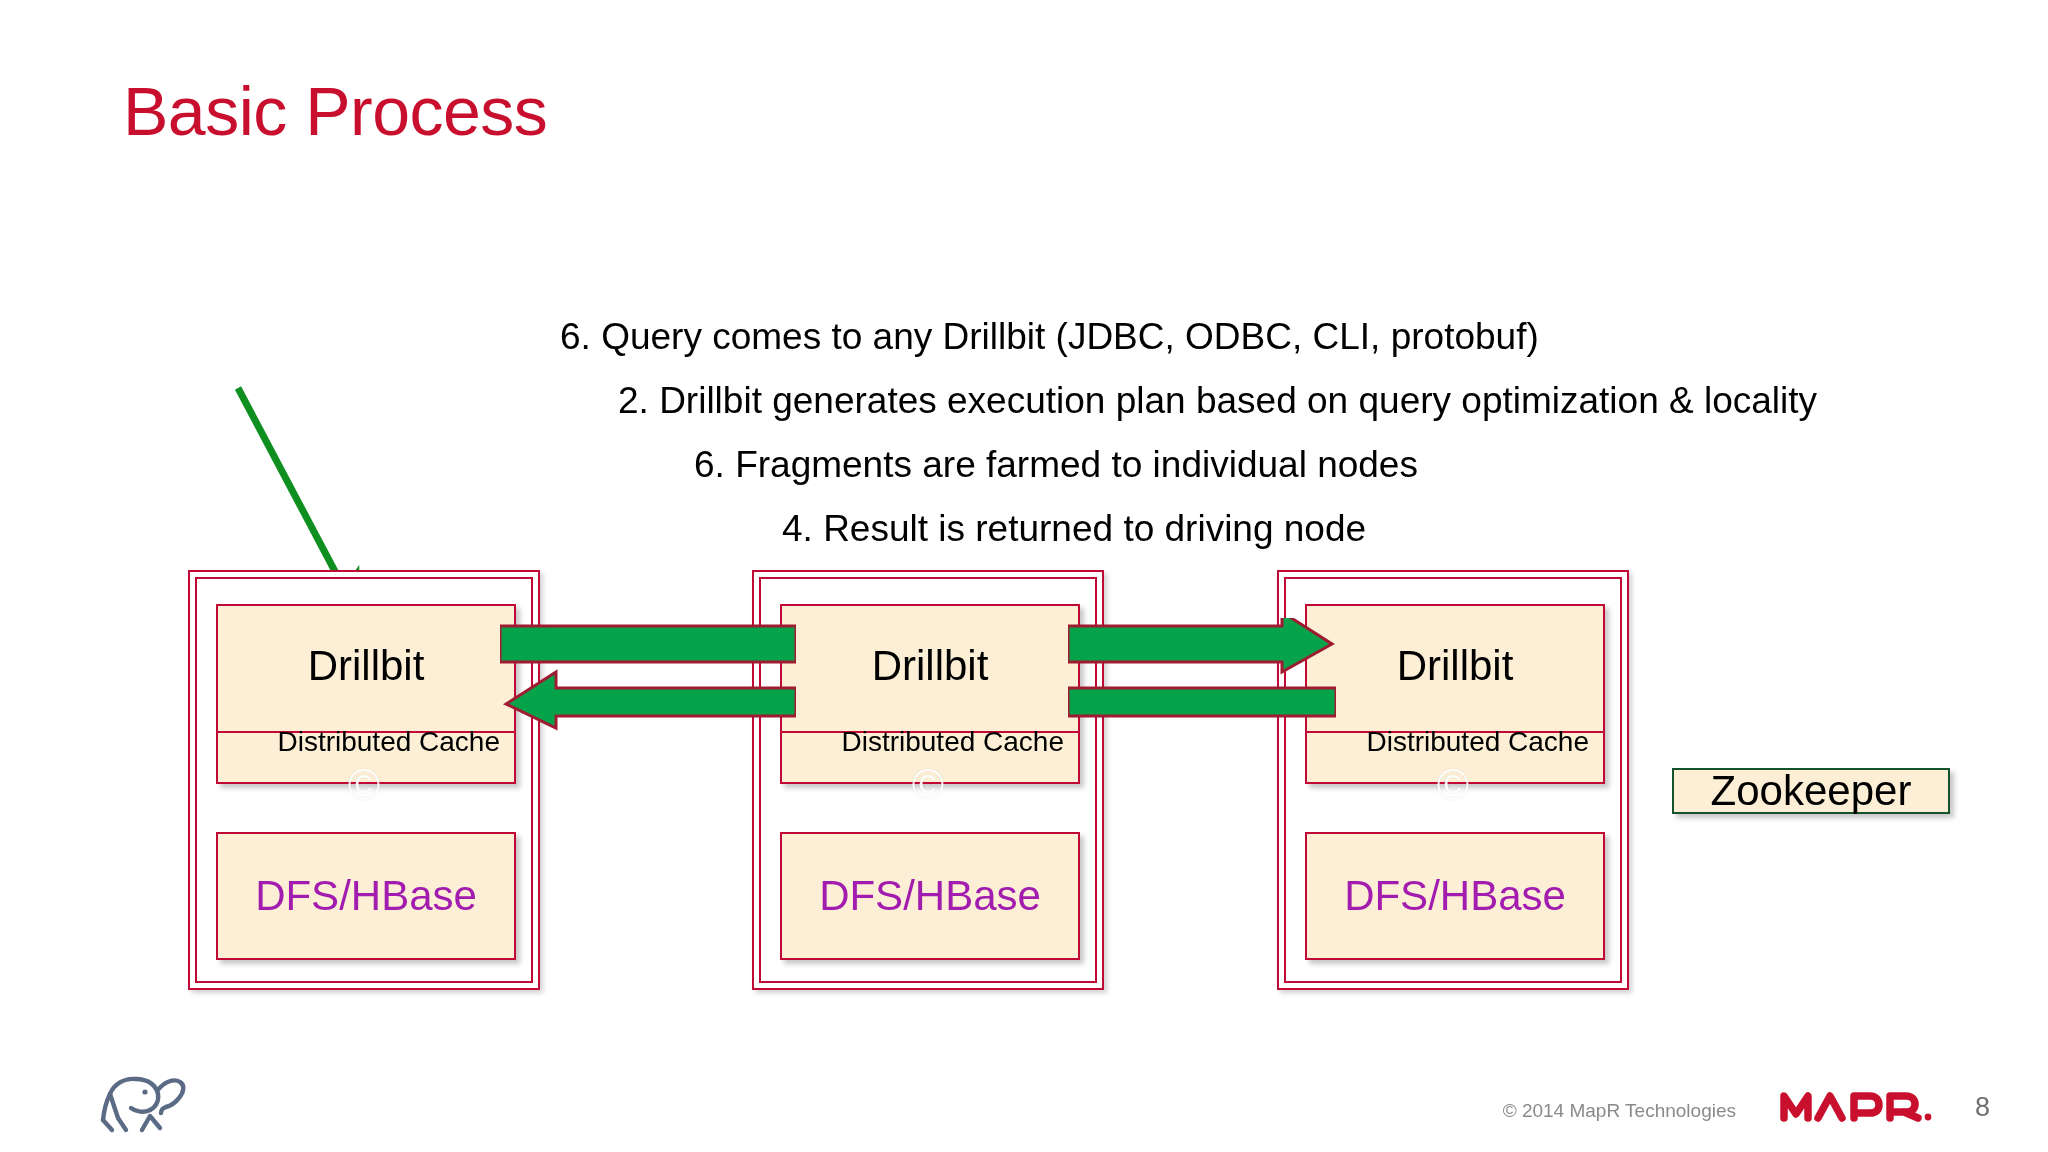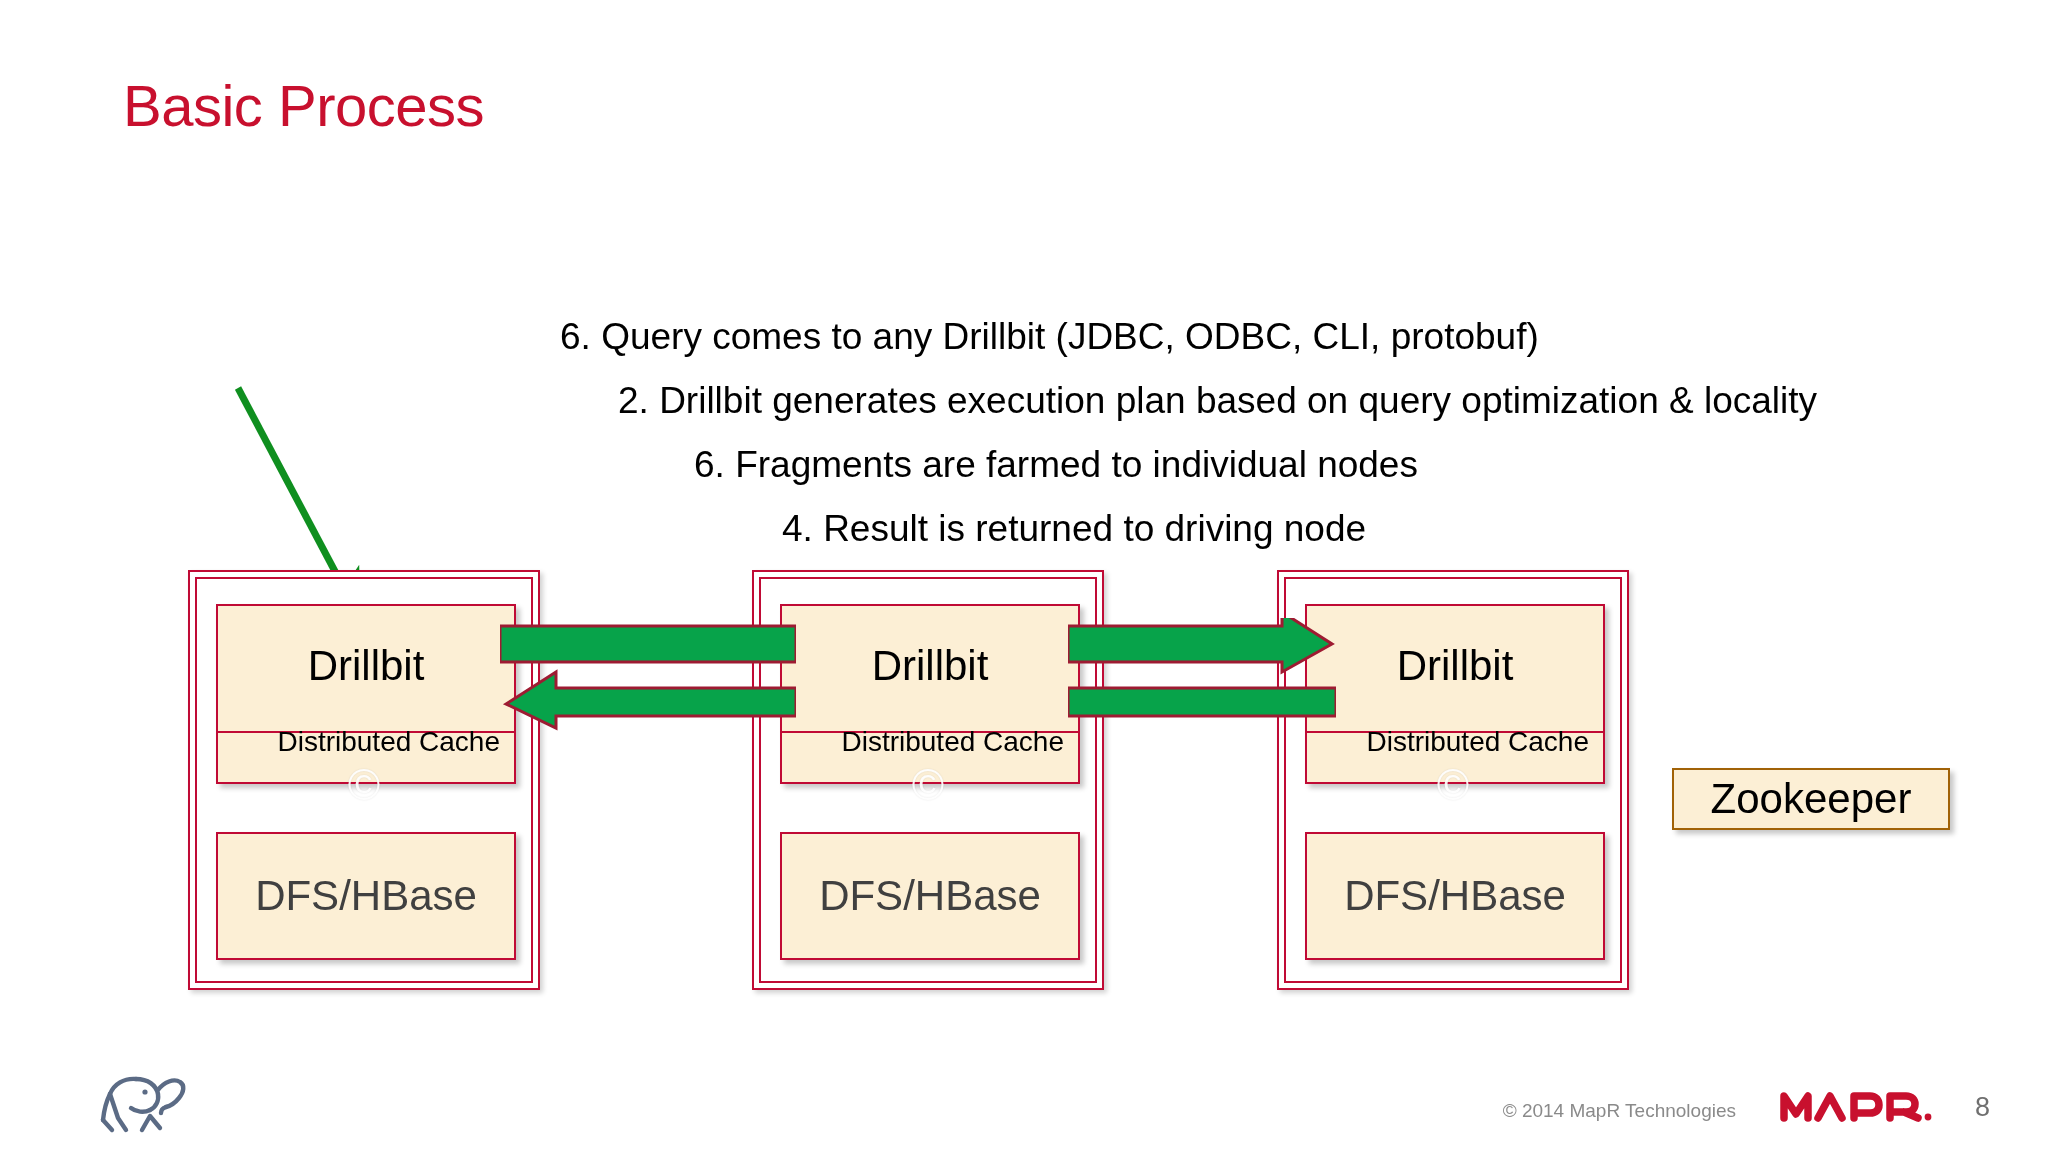--- a/index.html
+++ b/index.html
@@ -17,21 +17,21 @@
     width: 2048px;
     height: 1152px;
     background: #ffffff;
   }
 
   
   #title {
     position: absolute;
     left: 123px;
     top: 72px;
-    font-size: 58px;
+    font-size: 68px;
     font-weight: 400;
     color: #C8102E;
     letter-spacing: -0.5px;
     white-space: nowrap;
   }
 
   
   #steps {
     position: absolute;
     left: 560px;
@@ -163,40 +163,40 @@
     height: 128px;
     background: #FCEFD5;
     border: 2px solid #C00A35;
     box-shadow: 4px 4px 5px rgba(0,0,0,0.22);
     display: flex;
     align-items: center;
     justify-content: center;
   }
   .dfs-label {
     font-size: 42px;
-    color: #404040;
+    color: #a21caf;
   }
 
   
   .connector {
     position: absolute;
     pointer-events: none;
   }
   #connector-left  { left: 500px;  top: 618px; width: 296px; height: 114px; }
   #connector-right { left: 1068px; top: 618px; width: 268px; height: 114px; }
 
   
   #zookeeper-box {
     position: absolute;
     left: 1672px;
     top: 768px;
     width: 278px;
-    height: 62px;
+    height: 46px;
     background: #FCEFD5;
-    border: 2px solid #a16207;
+    border: 2px solid #14532d;
     box-shadow: 4px 4px 5px rgba(0,0,0,0.22);
   }
   #zookeeper-label {
     position: absolute;
     left: 10px;
     right: 10px;
     top: 50%;
     transform: translateY(-50%);
     text-align: center;
     font-size: 42px;

